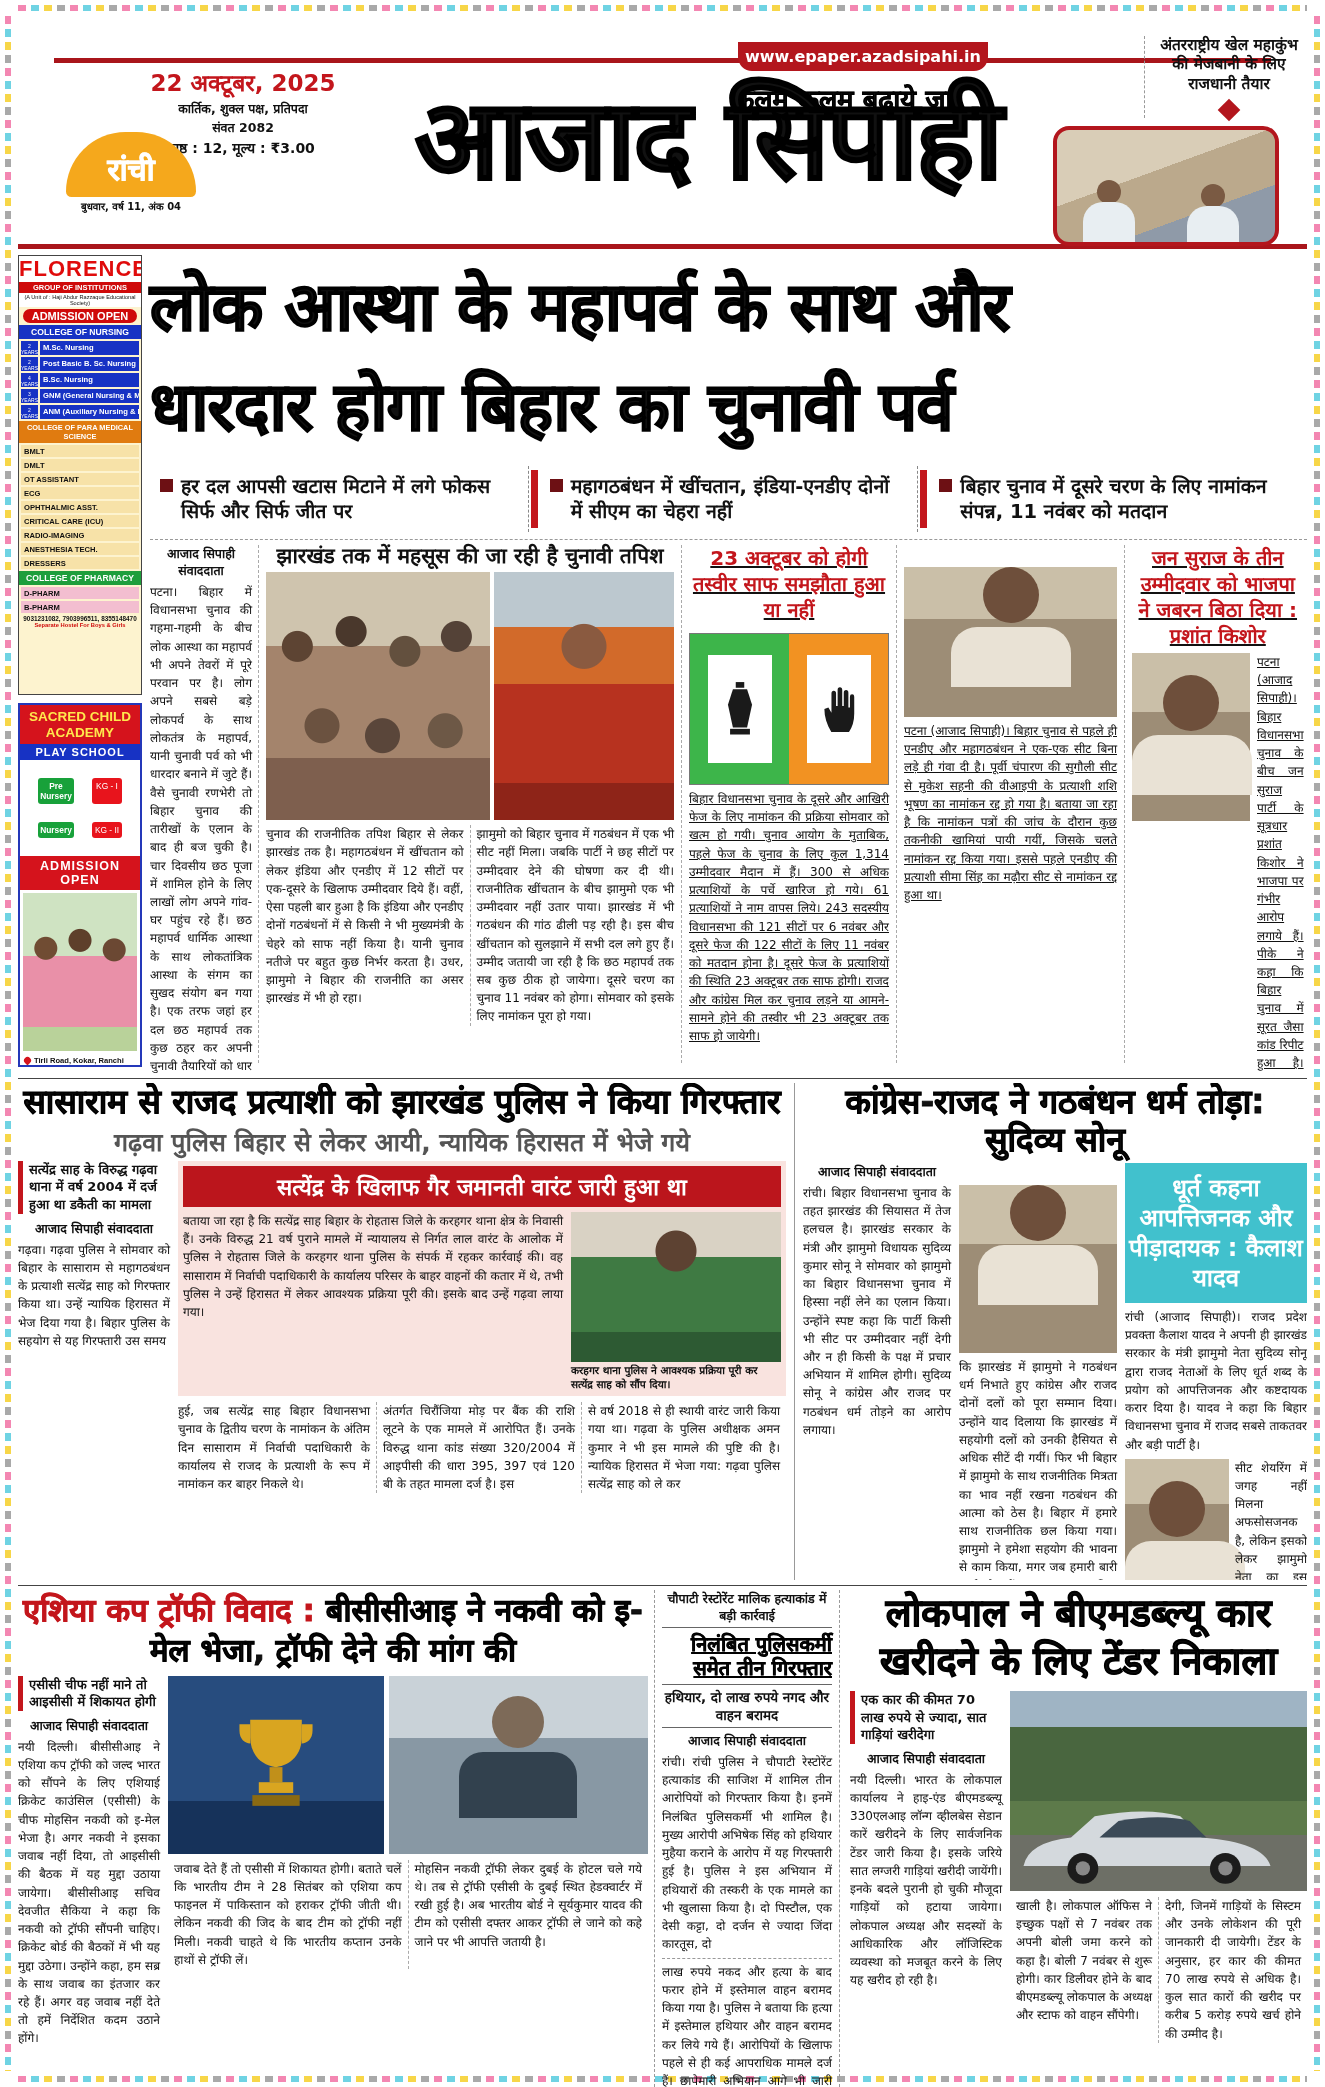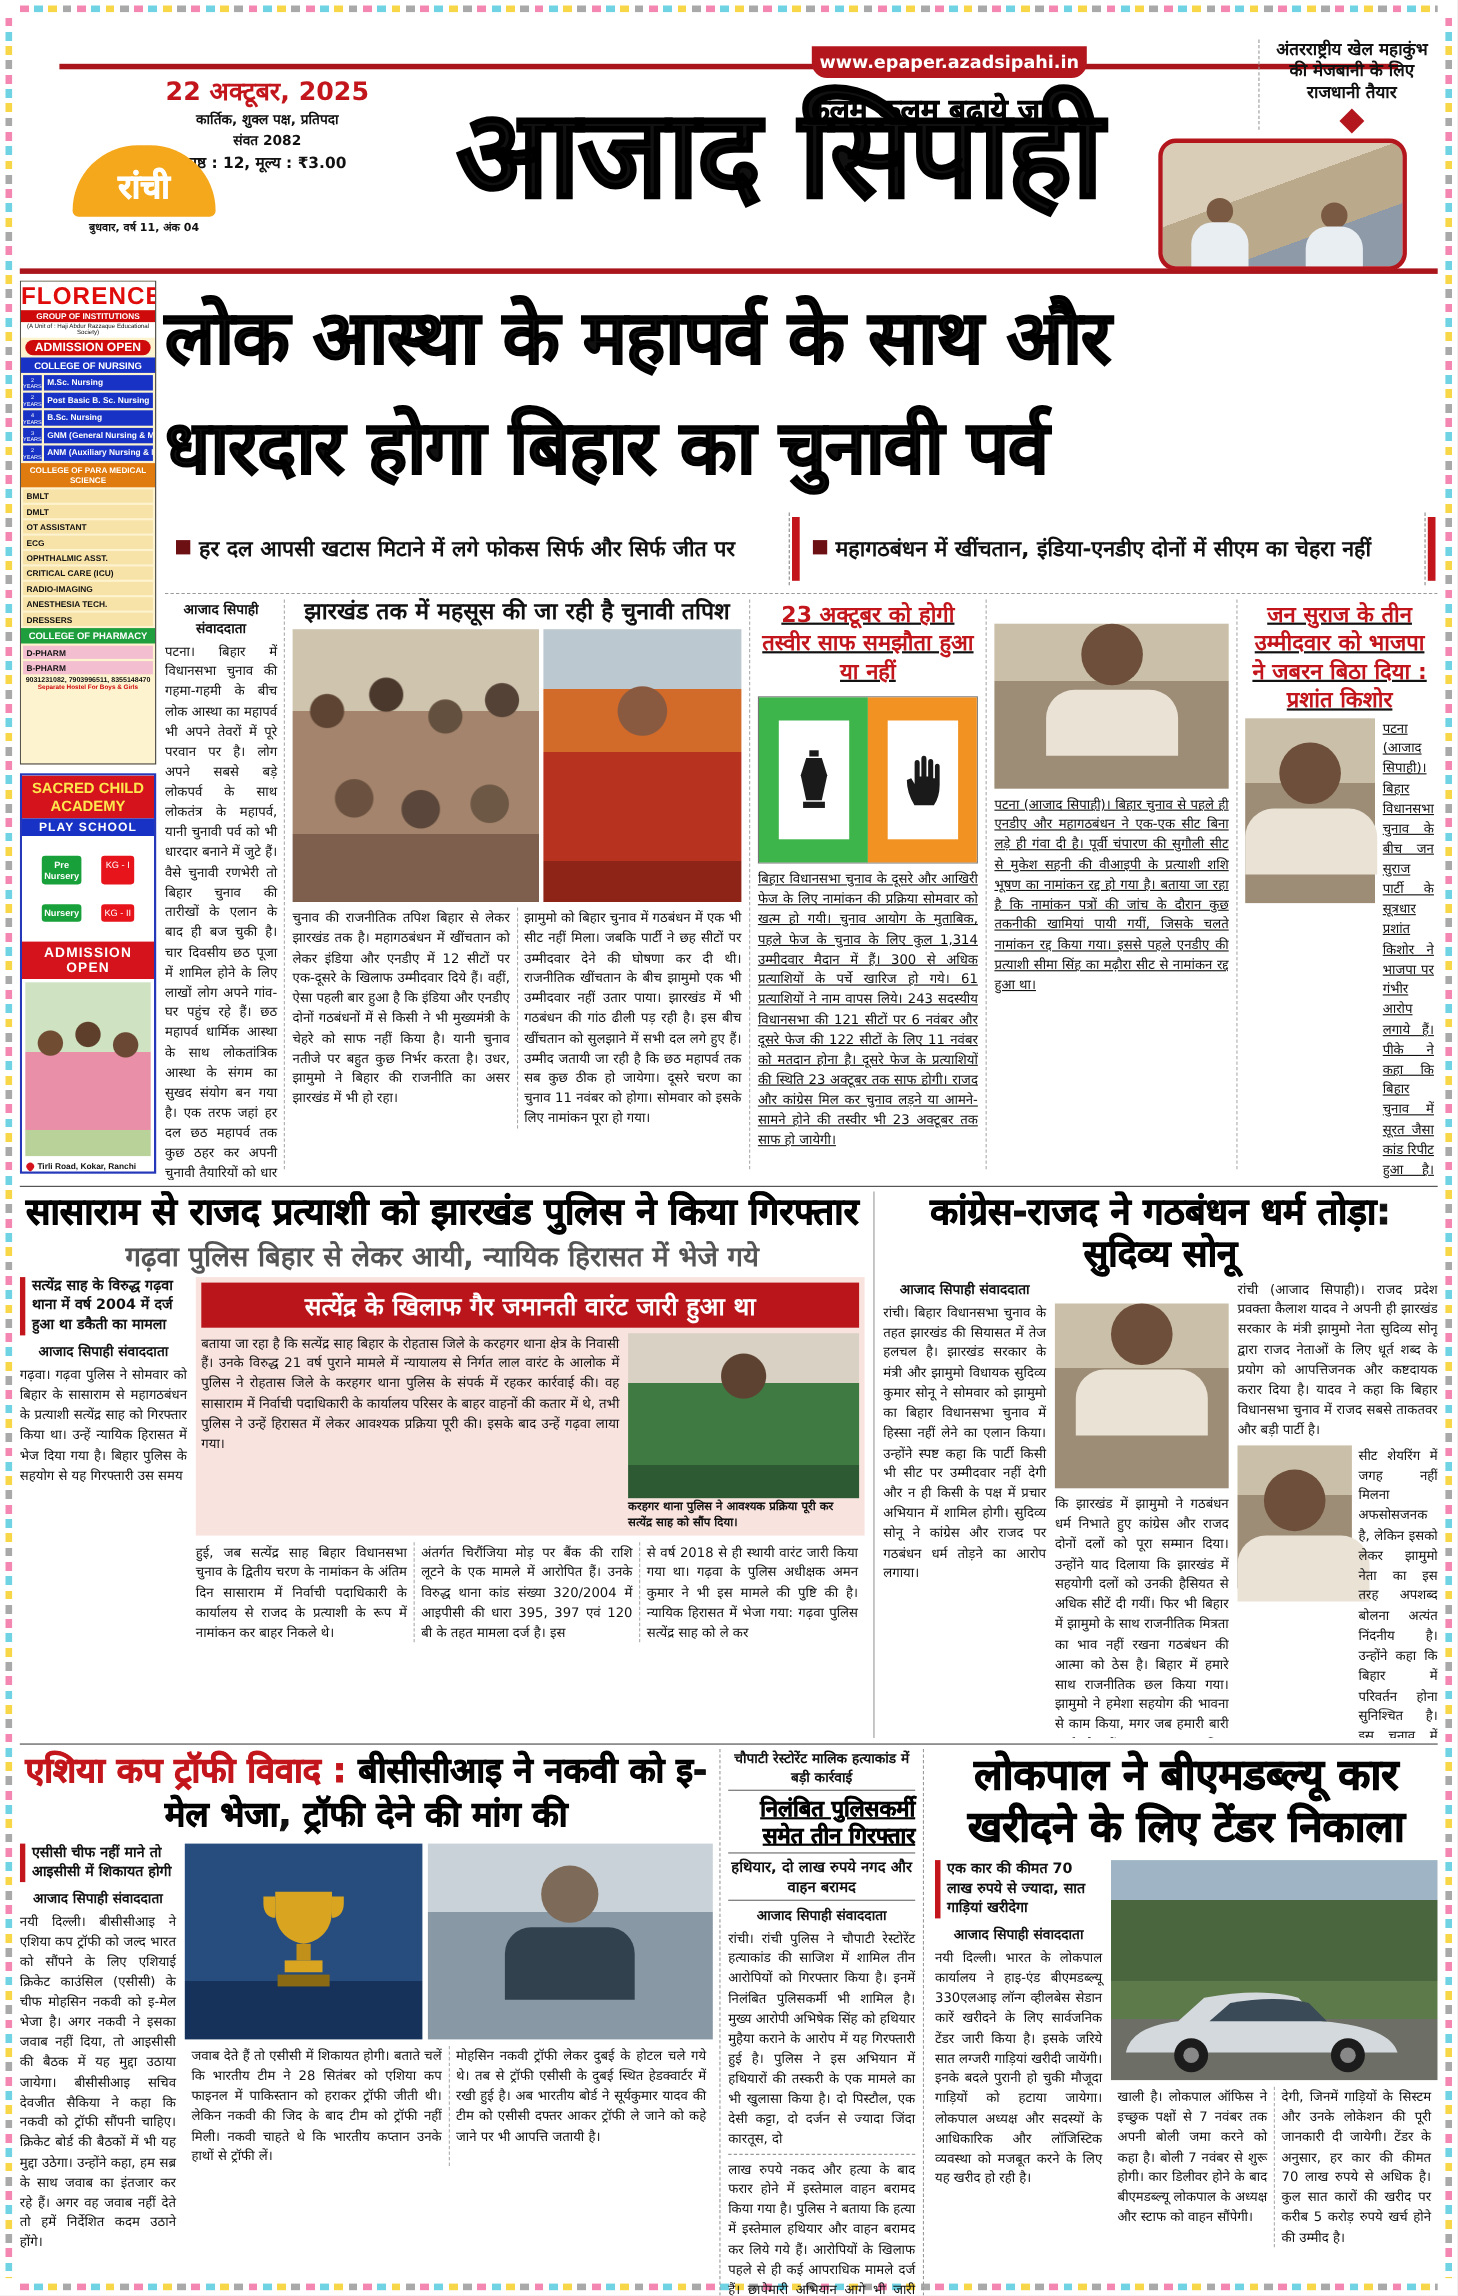--- a/index.html
+++ b/index.html
@@ -335,20 +335,24 @@
               <span class="pt-txt">हर दल आपसी खटास मिटाने में लगे फोकस सिर्फ और सिर्फ जीत पर</span>
             </div>
           <div class="pt-dash"></div>
             <div class="pt-sep"></div>
           <div class="point">
               <span class="sq"></span>
               <span class="pt-txt">महागठबंधन में खींचतान, इंडिया-एनडीए दोनों में सीएम का चेहरा नहीं</span>
             </div>
           <div class="pt-dash"></div>
             <div class="pt-sep"></div>
+          <div class="point">
+              <span class="sq"></span>
+              <span class="pt-txt">बिहार चुनाव में दूसरे चरण के लिए नामांकन संपन्न, 11 नवंबर को मतदान</span>
+            </div>
         </div>
 
         <div class="band1">
           <div class="colA">
             <div class="byline">आजाद सिपाही संवाददाता</div>
             <div class="body">पटना। बिहार में विधानसभा चुनाव की गहमा-गहमी के बीच लोक आस्था का महापर्व भी अपने तेवरों में पूरे परवान पर है। लोग अपने सबसे बड़े लोकपर्व के साथ लोकतंत्र के महापर्व, यानी चुनावी पर्व को भी धारदार बनाने में जुटे हैं। वैसे चुनावी रणभेरी तो बिहार चुनाव की तारीखों के एलान के बाद ही बज चुकी है। चार दिवसीय छठ पूजा में शामिल होने के लिए लाखों लोग अपने गांव-घर पहुंच रहे हैं। छठ महापर्व धार्मिक आस्था के साथ लोकतांत्रिक आस्था के संगम का सुखद संयोग बन गया है। एक तरफ जहां हर दल छठ महापर्व तक कुछ ठहर कर अपनी चुनावी तैयारियों को धार देने में लगे हैं।</div>
           </div>
           <div class="band-mid">
             <div class="inner-h">झारखंड तक में महसूस की जा रही है चुनावी तपिश</div>
             <div class="photos">
@@ -438,20 +442,21 @@
         <div class="cong-body">
           <div class="cong-c1">
             <div class="byline">आजाद सिपाही संवाददाता</div>
             <div class="body">रांची। बिहार विधानसभा चुनाव के तहत झारखंड की सियासत में तेज हलचल है। झारखंड सरकार के मंत्री और झामुमो विधायक सुदिव्य कुमार सोनू ने सोमवार को झामुमो का बिहार विधानसभा चुनाव में हिस्सा नहीं लेने का एलान किया। उन्होंने स्पष्ट कहा कि पार्टी किसी भी सीट पर उम्मीदवार नहीं देगी और न ही किसी के पक्ष में प्रचार अभियान में शामिल होगी। सुदिव्य सोनू ने कांग्रेस और राजद पर गठबंधन धर्म तोड़ने का आरोप लगाया।</div>
           </div>
           <div class="cong-c2">
             <div class="photo-person"></div>
             <div class="body">कि झारखंड में झामुमो ने गठबंधन धर्म निभाते हुए कांग्रेस और राजद दोनों दलों को पूरा सम्मान दिया। उन्होंने याद दिलाया कि झारखंड में सहयोगी दलों को उनकी हैसियत से अधिक सीटें दी गयीं। फिर भी बिहार में झामुमो के साथ राजनीतिक मित्रता का भाव नहीं रखना गठबंधन की आत्मा को ठेस है। बिहार में हमारे साथ राजनीतिक छल किया गया। झामुमो ने हमेशा सहयोग की भावना से काम किया, मगर जब हमारी बारी आई तो हमें नजरअंदाज कर दिया गया।</div>
           </div>
           <div class="cong-c3">
+            <div class="cyanbox">धूर्त कहना आपत्तिजनक और पीड़ादायक : कैलाश यादव</div>
             <div class="body">रांची (आजाद सिपाही)। राजद प्रदेश प्रवक्ता कैलाश यादव ने अपनी ही झारखंड सरकार के मंत्री झामुमो नेता सुदिव्य सोनू द्वारा राजद नेताओं के लिए धूर्त शब्द के प्रयोग को आपत्तिजनक और कष्टदायक करार दिया है। यादव ने कहा कि बिहार विधानसभा चुनाव में राजद सबसे ताकतवर और बड़ी पार्टी है।</div>
             <div class="kai-row">
               <div class="photo-person"></div>
               <div class="body">सीट शेयरिंग में जगह नहीं मिलना अफसोसजनक है, लेकिन इसको लेकर झामुमो नेता का इस तरह अपशब्द बोलना अत्यंत निंदनीय है। उन्होंने कहा कि बिहार में परिवर्तन होना सुनिश्चित है। इस चुनाव में तेजस्वी के नेतृत्व में राजद महागठबंधन की सरकार बनना तय है।</div>
             </div>
           </div>
         </div>
       </section>
     </div>
 

